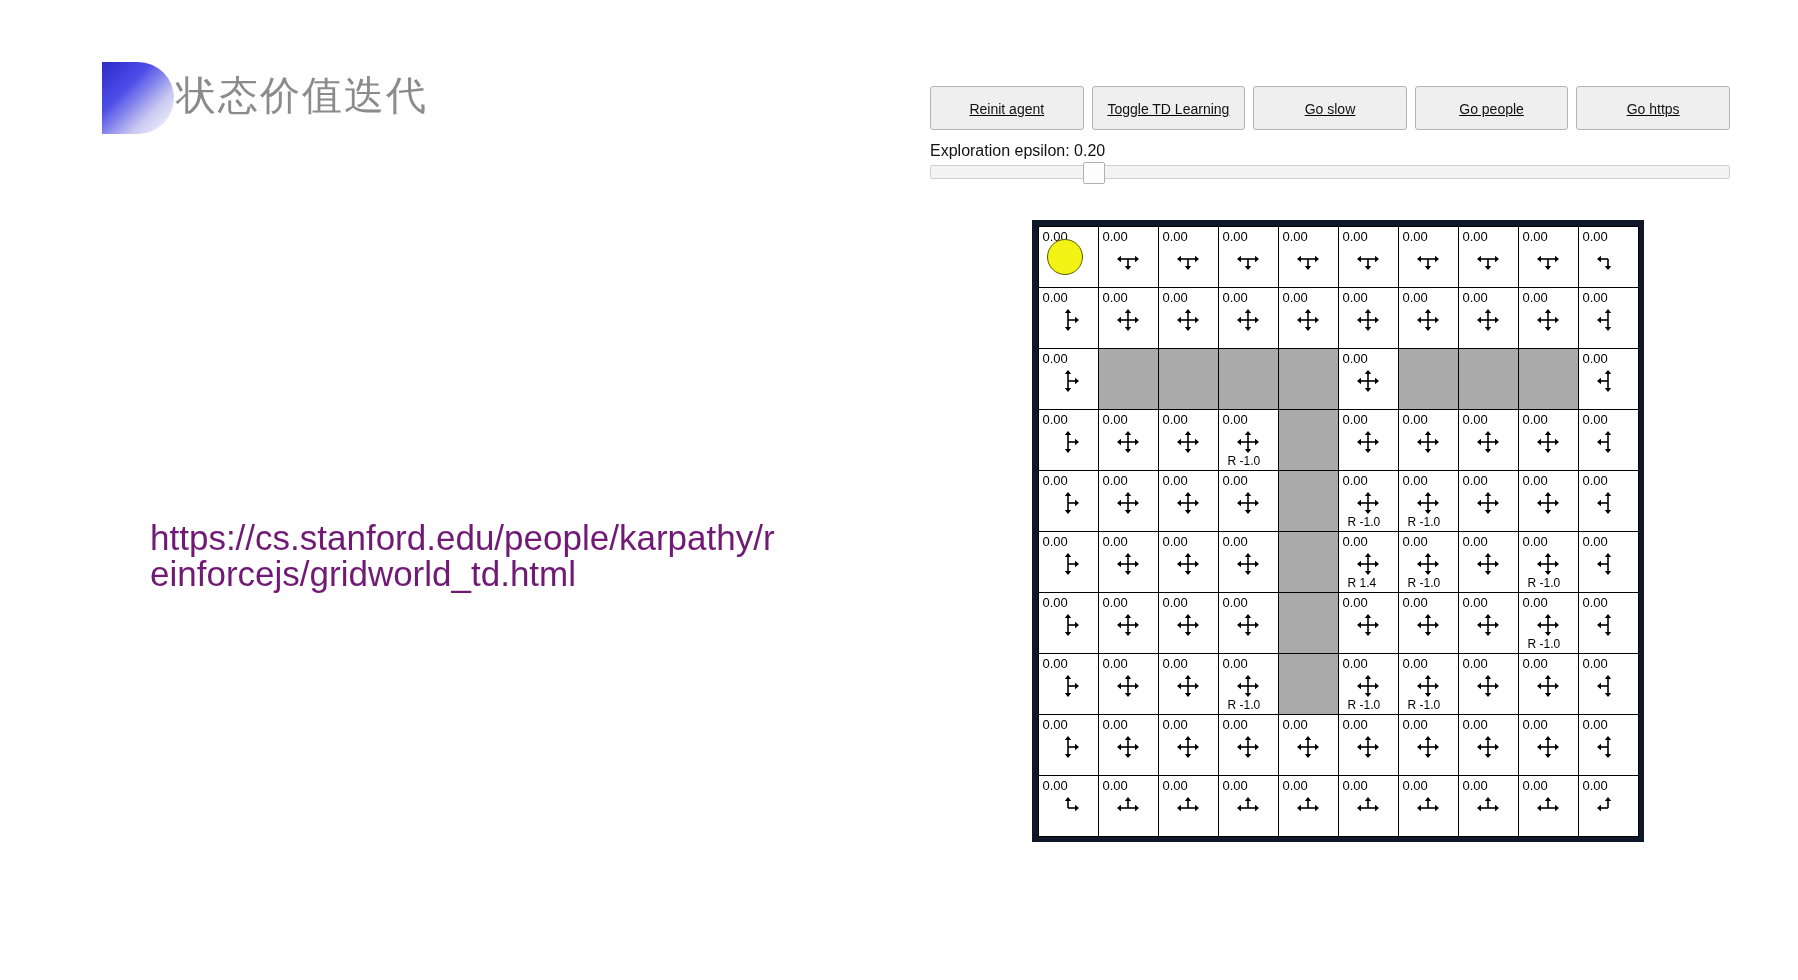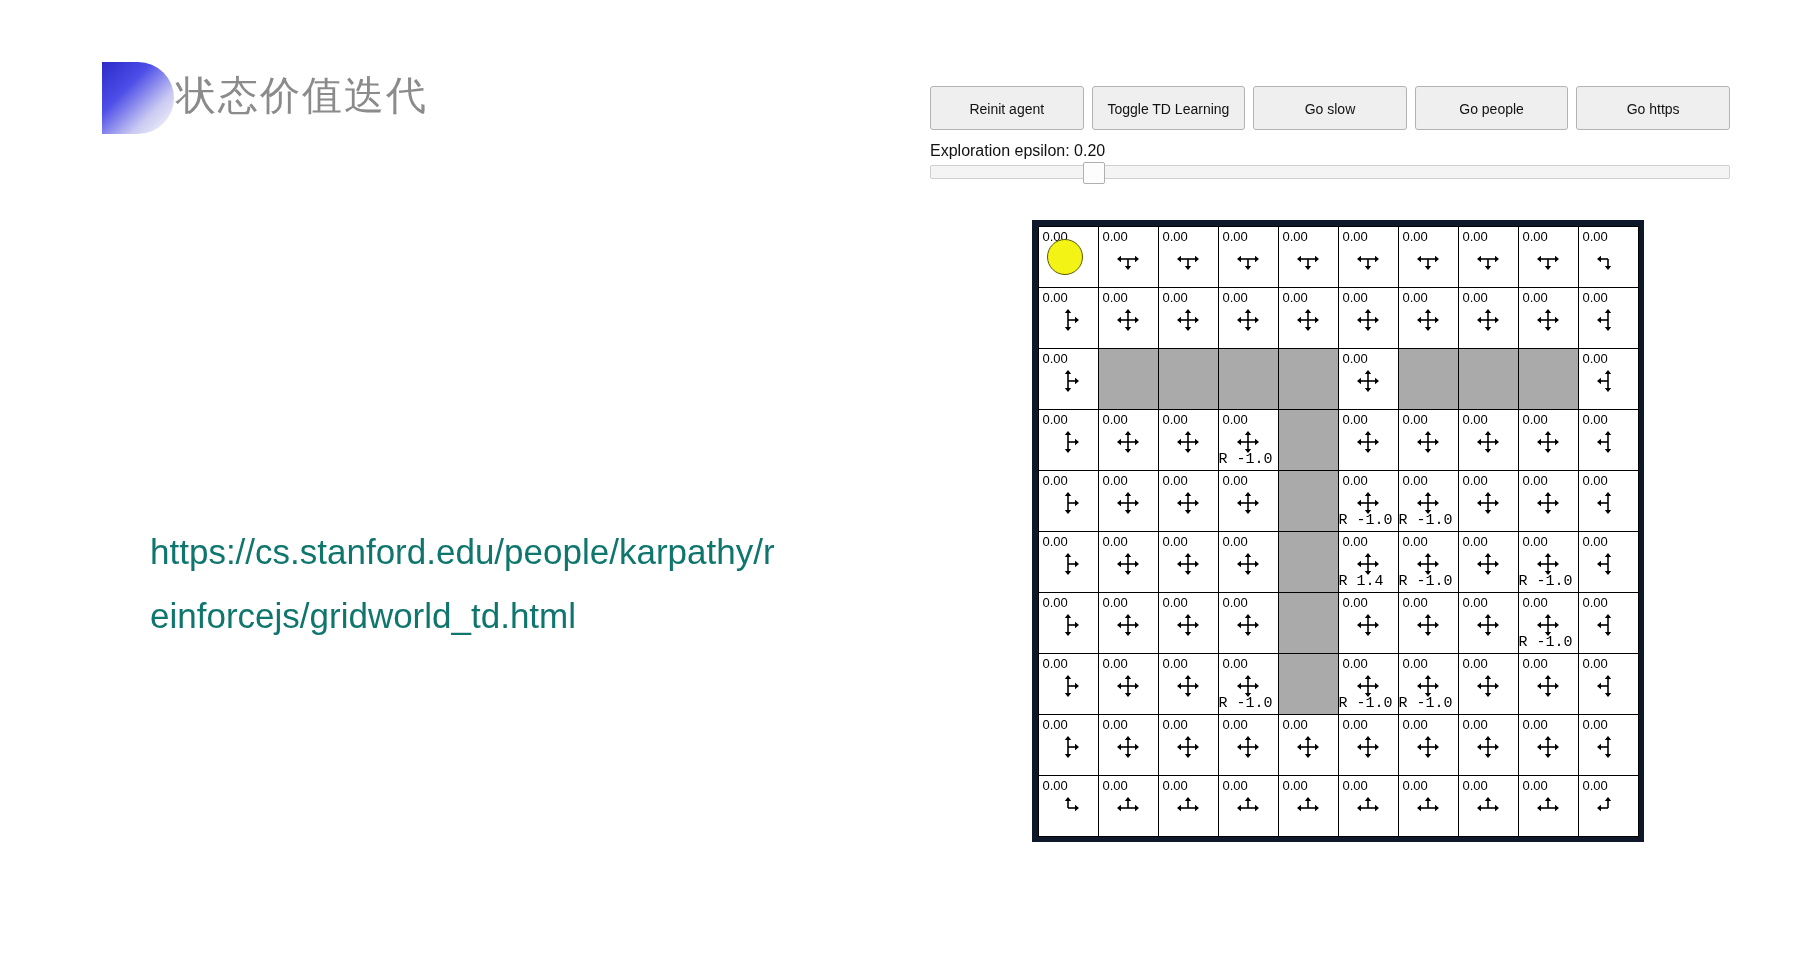--- a/index.html
+++ b/index.html
@@ -39,36 +39,37 @@
     letter-spacing: 2px;
     font-family: "Liberation Sans", sans-serif;
     white-space: nowrap;
   }
   #slide-url {
     position: absolute;
     left: 150px;
     top: 520px;
     width: 640px;
     font-size: 35px;
-    line-height: 64px;
-    color: #0f766e;
+    line-height: 36px;
+    color: #701a75;
     font-family: "Liberation Sans", sans-serif;
     word-break: break-all;
   }
 
   
   #demo-panel {
     position: absolute;
     left: 930px;
     top: 86px;
     width: 800px;
   }
   #button-row {
     display: flex;
     gap: 8px;
+    text-decoration: underline;
   }
   .demo-btn {
     flex: 1;
     height: 44px;
     background: #efefef;
     border: 1px solid #b3b3b3;
     border-radius: 3px;
     font-size: 14px;
     color: #111;
     font-family: "Liberation Sans", sans-serif;
@@ -132,25 +133,25 @@
   .cell .val {
     position: absolute;
     left: 4px;
     top: 2px;
     font-size: 13px;
     color: #000;
     font-family: "Liberation Sans", sans-serif;
   }
   .cell .rew {
     position: absolute;
-    left: 0;
+    left: 9px;
     bottom: 2px;
-    font-size: 15px;
+    font-size: 12px;
     color: #000;
-    font-family: Liberation Mono, monospace;
+    font-family: Liberation Sans, sans-serif;
   }
   .cell .arrows {
     position: absolute;
     left: 0; right: 0;
     top: 19px;
     height: 26px;
     pointer-events: none;
   }
   .cell .arrows svg { display: block; margin: 0 auto; }
   .agent {

